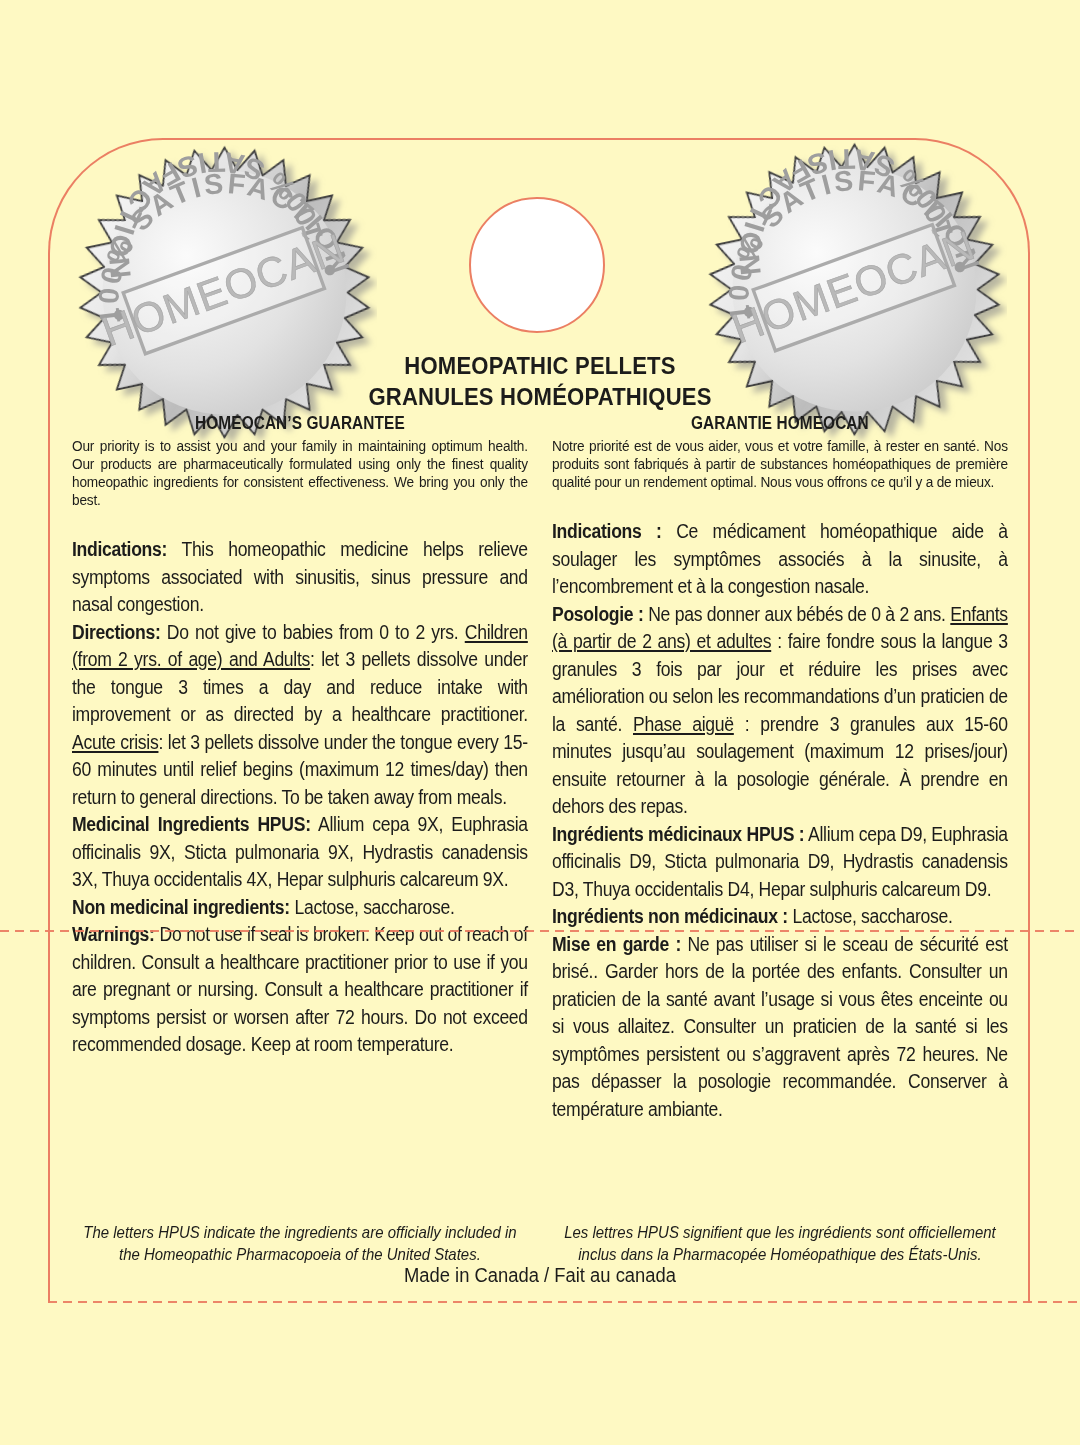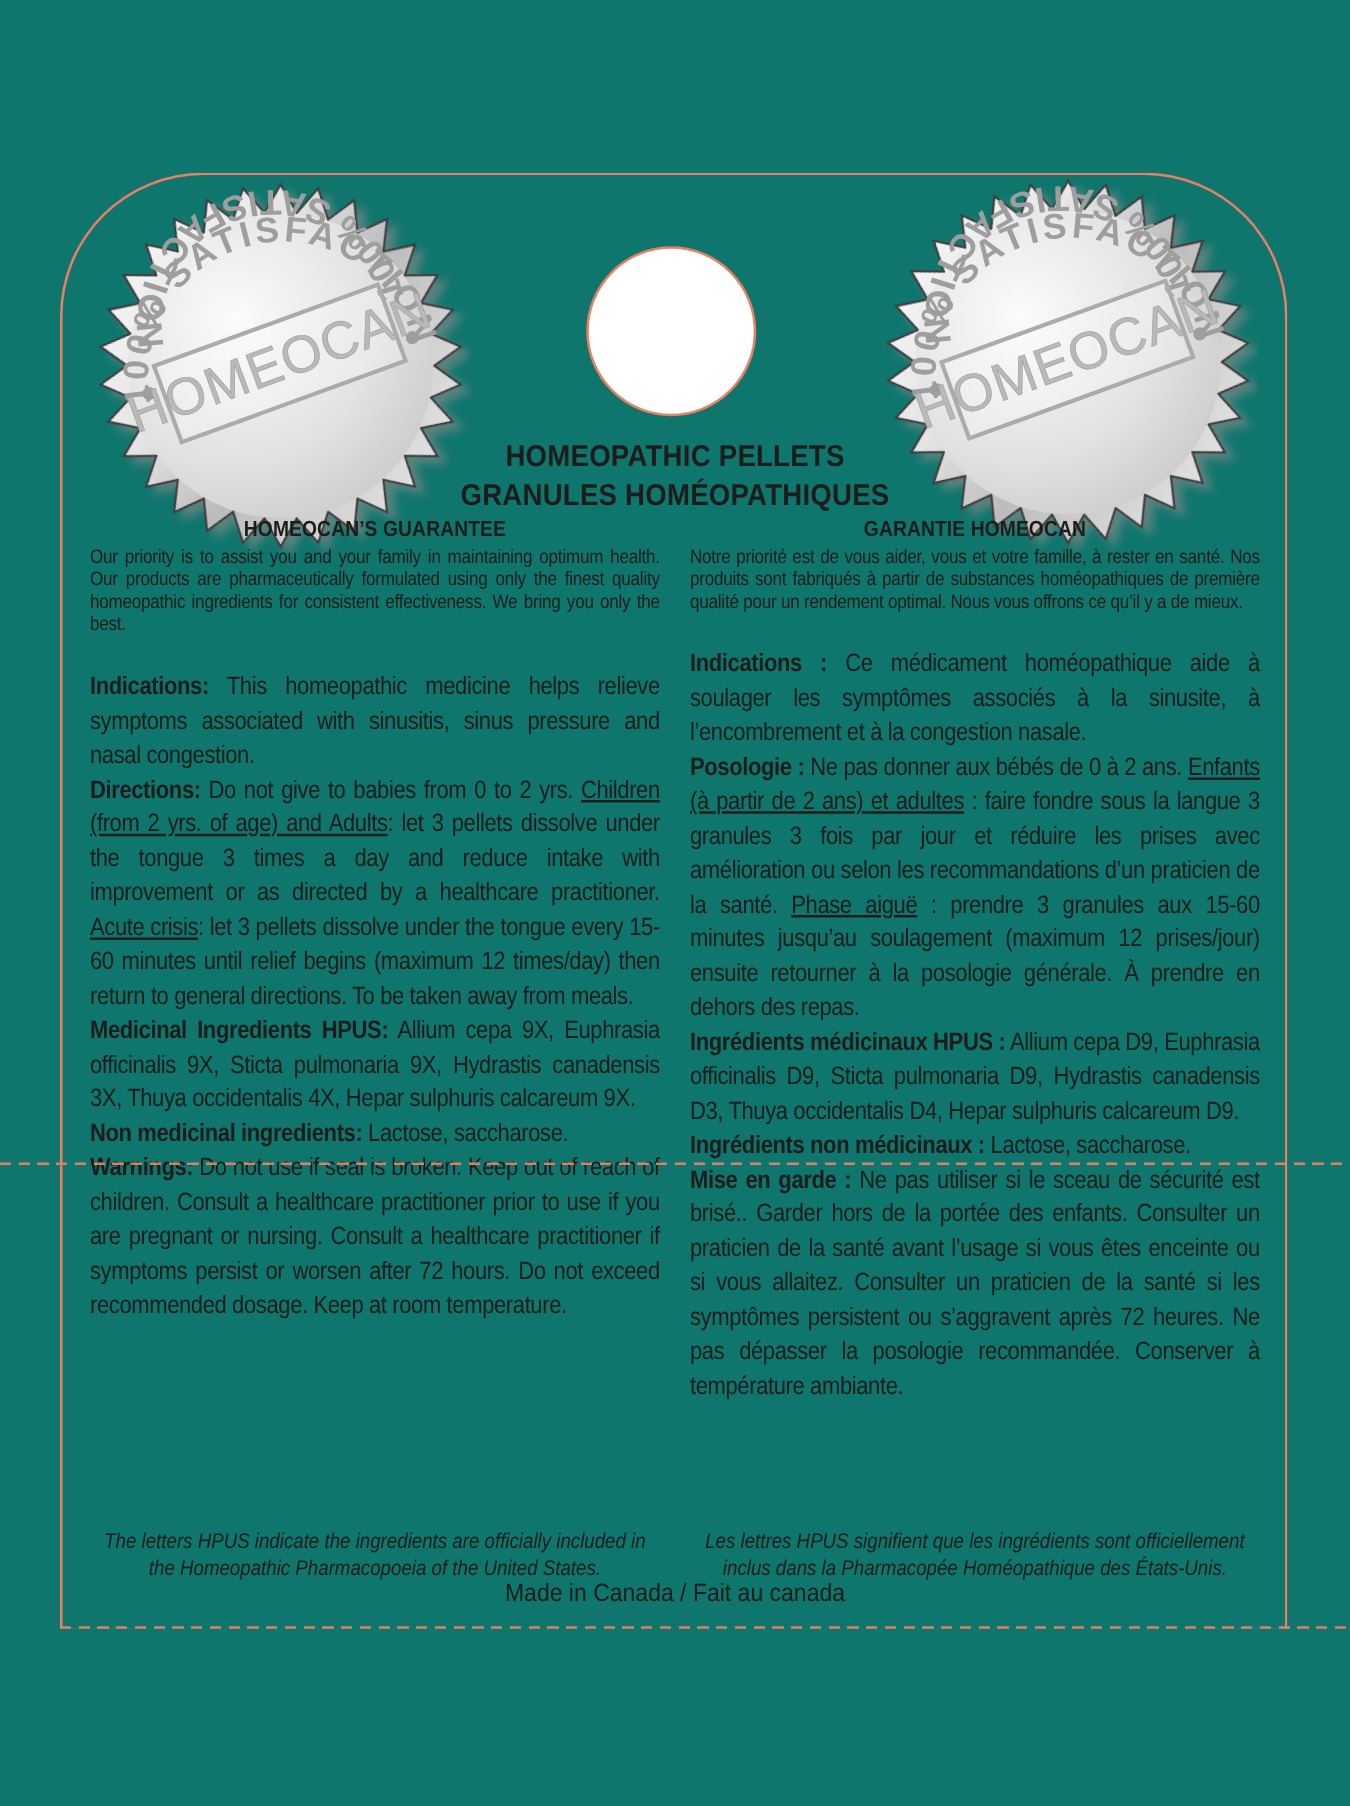--- a/index.html
+++ b/index.html
@@ -1,17 +1,17 @@
 <!DOCTYPE html>
 <html><head>
 <meta charset="utf-8">
 <style>
   html,body { margin:0; padding:0; background:#ffffff; }
   .sheet {
-    position:relative; width:1080px; height:1445px; background:#0f766e;
+    position:relative; width:1080px; height:1445px; background:#fef9c3;
     font-family:"Liberation Sans", sans-serif; color:#1c1c1b; overflow:hidden;
   }
   
   .outline {
     position:absolute; left:48px; top:138px; width:982px; height:1165px;
     box-sizing:border-box; border:2px solid #EB7F63; border-bottom:none;
     border-radius:115px 115px 0 0; z-index:0;
   }
   .hole {
     position:absolute; left:469px; top:197px; width:136px; height:136px;

